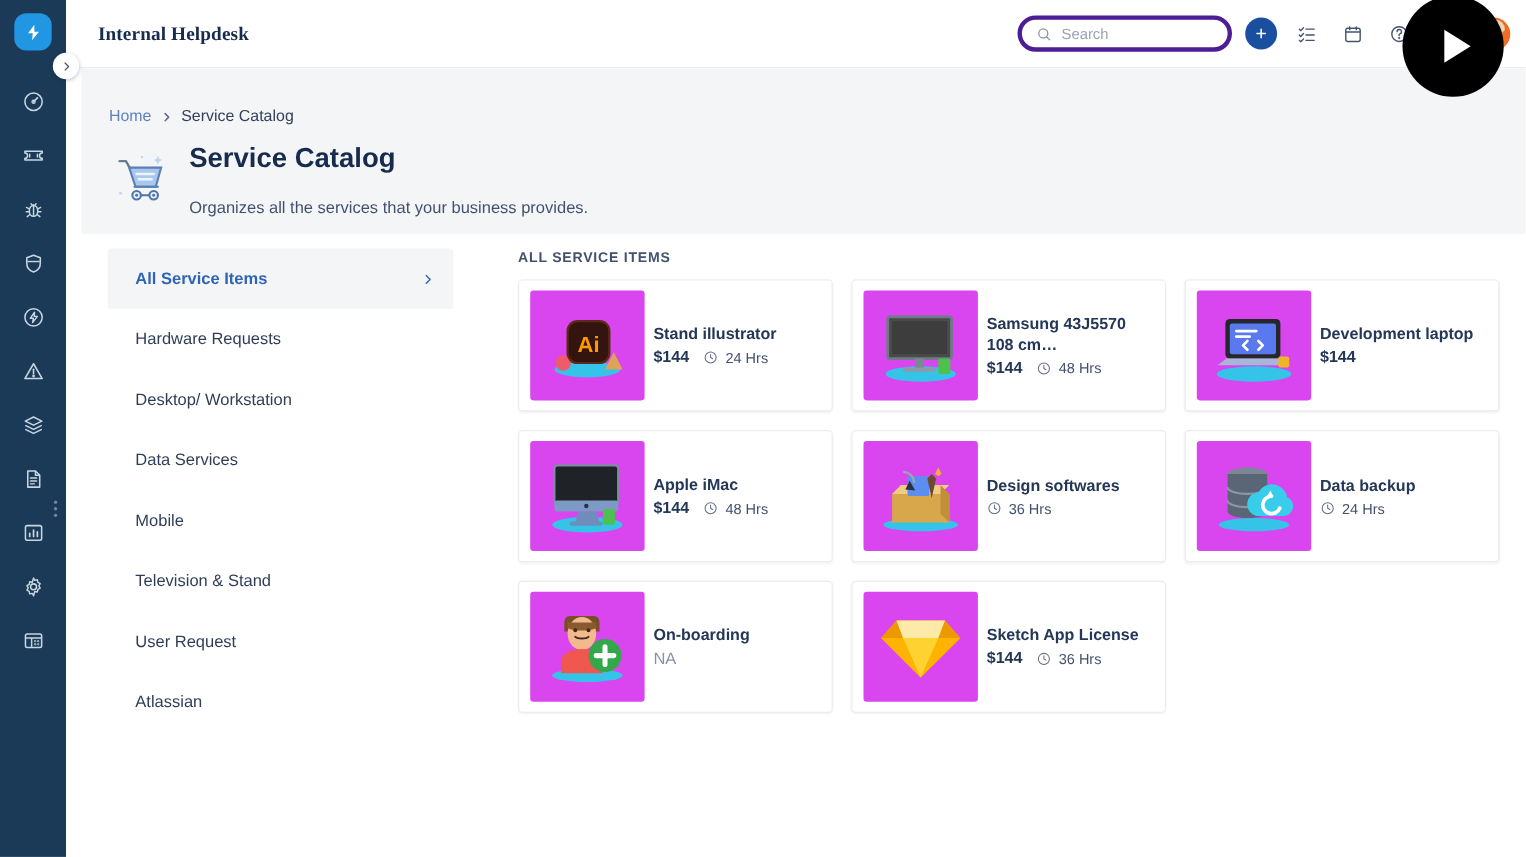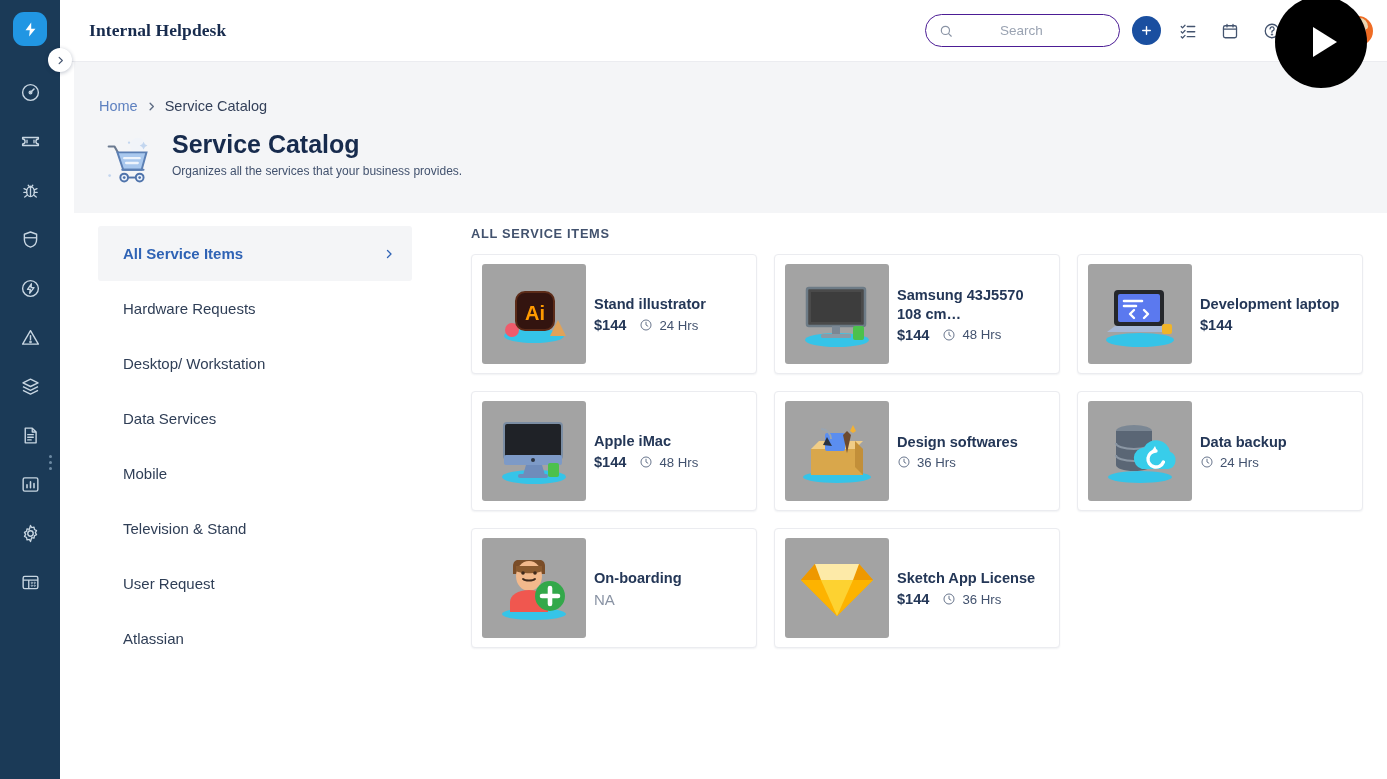--- a/index.html
+++ b/index.html
@@ -70,24 +70,23 @@
     font-size: 17.5px; font-weight: bold; color: #172b4d;
     letter-spacing: .1px;
     font-family: Liberation Serif, serif;
   }
   #top-actions {
     margin-left: auto; margin-right: 14px;
     display: flex; align-items: center; gap: 12px;
   }
   #search-box {
     width: 195px; height: 33px;
-    border: 1px solid #4c1d95; border-radius: 17px;
+    border: 4px solid #4c1d95; border-radius: 17px;
     display: flex; align-items: center; padding: 2px 13px;
     background: #fff;
-    gap: 38px;
   }
   #search-box svg { width: 14px; height: 14px; flex: none; }
   #search-box svg * { stroke: #8993a4; }
   #search-input {
     border: none; outline: none; background: transparent;
     margin-left: 9px; font-size: 13.5px; color: #42526e;
     font-family: "Liberation Sans", sans-serif; width: 140px;
   }
   #search-input::placeholder { color: #9aa3b2; }
   #add-btn {
@@ -143,21 +142,21 @@
   #breadcrumb .bc-sep svg { width: 11px; height: 11px; display: block; }
   #breadcrumb .bc-sep svg path { stroke: #5e6c84; }
   #breadcrumb .bc-current { color: #34415a; }
   #banner-main {
     position: absolute; left: 25px; top: 66px;
     display: flex; align-items: flex-start;
   }
   #cart-icon { width: 62px; height: 62px; flex: none; margin-top: 4px; }
   #banner-text { margin-left: 11px; }
   #page-title { font-size: 25px; font-weight: bold; color: #172b4d; line-height: 32px; }
-  #page-subtitle { font-size: 12px; color: #42526e; margin-top: 4px; }
+  #page-subtitle { font-size: 15px; color: #42526e; margin-top: 21px; }
 
   
   #content { position: absolute; left: 60px; top: 213px; width: 1327px; height: 566px; background: #fff; }
 
   
   #catlist { position: absolute; left: 38px; top: 13px; width: 314px; }
   .cat-item {
     height: 55px; display: flex; align-items: center;
     padding: 0 17px 0 25px;
     font-size: 15px; color: #2f3e56; cursor: pointer;
@@ -178,21 +177,21 @@
   .card {
     height: 120px; background: #fff;
     border: 1px solid #ebecf0; border-radius: 4px;
     box-shadow: 0 1px 2px rgba(9,30,66,.06);
     display: flex; align-items: center;
     padding: 10px;
     cursor: pointer;
   }
   .card-thumb {
     width: 104px; height: 100px; flex: none;
-    background: #a3a3a3; border-radius: 3px;
+    background: #d946ef; border-radius: 3px;
     display: flex; align-items: center; justify-content: center;
     overflow: hidden;
   }
   .card-thumb svg { width: 92px; height: 78px; display: block; }
   .card-info { margin-left: 8px; flex: 1; min-width: 0; }
   .card-title {
     font-size: 14.6px; font-weight: bold; color: #243757;
     line-height: 19px; margin-bottom: 3px;
   }
   .card-meta { display: flex; align-items: center; gap: 13px; }

